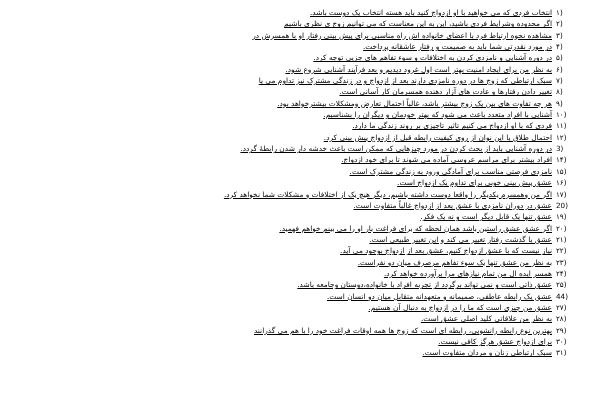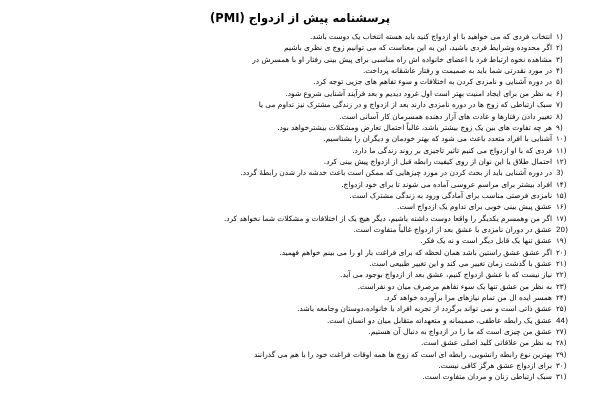--- a/index.html
+++ b/index.html
@@ -49,27 +49,27 @@
     text-align: left;
     padding-left: 4px;
     font-size: 7.2px;
     direction: rtl;
     white-space: nowrap;
   }
   ol.qlist li .txt {
     flex: 1 1 auto;
     text-align: justify;
     text-justify: inter-word;
+    text-decoration: underline;
   }
 </style>
 </head>
 <body>
 
 <div class="page">
-  <div class="doc-title">پرسشنامه پیش از ازدواج (PMI)</div>
   <ol class="qlist" id="question-list">
       <li>
         <span class="num">(۱</span>
         <span class="txt">انتخاب فردی که می خواهید با او ازدواج کنید باید هسته انتخاب یک دوست باشد.</span>
       </li>
       <li>
         <span class="num">(۲</span>
         <span class="txt">اگر محدوده وشرایط فردی باشید، این به این معناست که می توانیم زوج ی نظری باشیم</span>
       </li>
       <li>
@@ -139,21 +139,21 @@
       <li>
         <span class="num">(۱۹</span>
         <span class="txt">عشق تنها یک قابل دیگر است و نه یک فکر.</span>
       </li>
       <li>
         <span class="num">(۲۰</span>
         <span class="txt">اگر عشق عشق راستین باشد همان لحظه که برای فراغت بار او را می بینم خواهم فهمید.</span>
       </li>
       <li>
         <span class="num">(۲۱</span>
-        <span class="txt">عشق با گذشت زمان تغییر می کند و این تغییر طبیعی است.</span>
+        <span class="txt">عشق با گذشت رفتار تغییر می کند و این تغییر طبیعی است.</span>
       </li>
       <li>
         <span class="num">(۲۲</span>
         <span class="txt">نیاز نیست که با عشق ازدواج کنیم، عشق بعد از ازدواج بوجود می آید.</span>
       </li>
       <li>
         <span class="num">(۲۳</span>
         <span class="txt">به نظر من عشق تنها یک سوء تفاهم مرصرف میان دو نفراست.</span>
       </li>
       <li>

